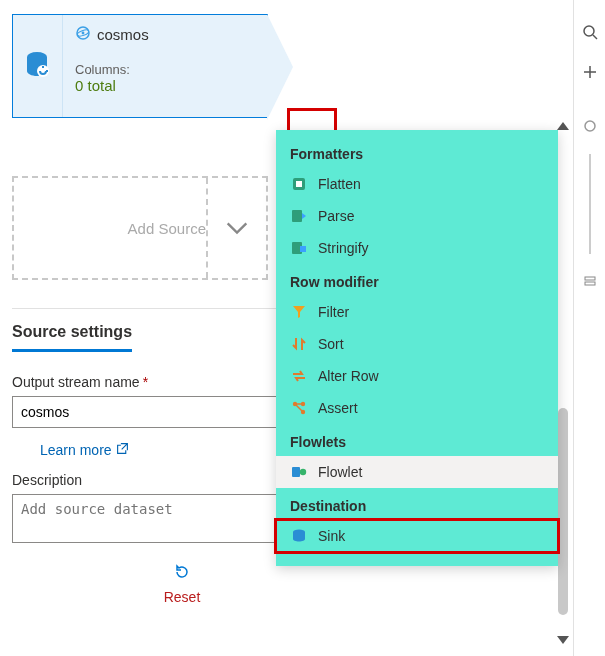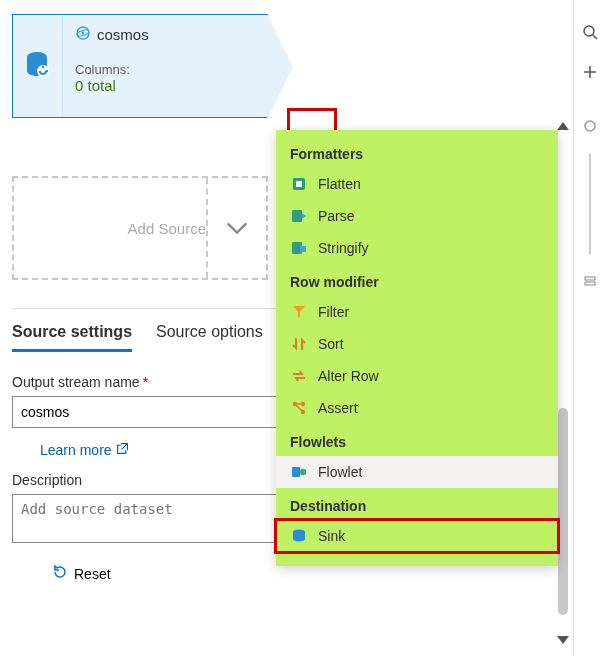--- a/index.html
+++ b/index.html
@@ -87,27 +87,27 @@
   .req { color:#a80000; margin-left:3px;}
   .text-input {
     width: 270px; height:32px; border:1px solid #8a8886; padding:4px 8px;
     font-size:14px;
   }
   .link { color:#0064b3; cursor:pointer; display:inline-flex;align-items:flex-end;gap:4px; margin:14px 0 14px 28px;}
   .textarea {
     width: 270px; height:49px; border:1px solid #8a8886; padding:6px 8px;
     font-size:14px; resize:none;
   }
-  .reset-row { display:flex;align-items:center;gap:6px;color:#000000;margin-top:18px; margin-left:40px;cursor:pointer;}
+  .reset-row { display:flex;align-items:center;gap:6px;color:#b91c1c;margin-top:18px; margin-left:40px;cursor:pointer;flex-direction:column;}
   
   .menu {
     position:absolute;
     left: 276px; top: 130px;
     width: 282px;
-    background:#bef264;
+    background:#5eead4;
     box-shadow: 0 3px 12px rgba(0,0,0,.18);
     padding: 6px 0 14px 0;
     z-index:50;
   }
   .menu-section-hdr {
     font-weight:600; padding: 10px 14px 6px 14px; font-size:14px;
   }
   .menu-item {
     display:flex;align-items:center;gap:10px;
     padding: 7px 14px; cursor:pointer;
@@ -172,21 +172,20 @@
         <svg width="28" height="28" viewBox="0 0 24 24">
             <path d="M4 8l8 8 8-8" stroke="#888" stroke-width="2" fill="none"></path>
           </svg>
       </div>
     </div>
 
     <div class="divider-h"></div>
 
     <div class="tabs">
       <div class="tab active">Source settings</div>
-      <div class="tab">Source options</div>
     </div>
 
     <div class="form-area">
       <div class="field-label">
         <span>Output stream name</span><span class="req">*</span>
       </div>
       <input class="text-input" value="cosmos" style="">
       <div class="link">
         <span>Learn more</span>
         <span>

